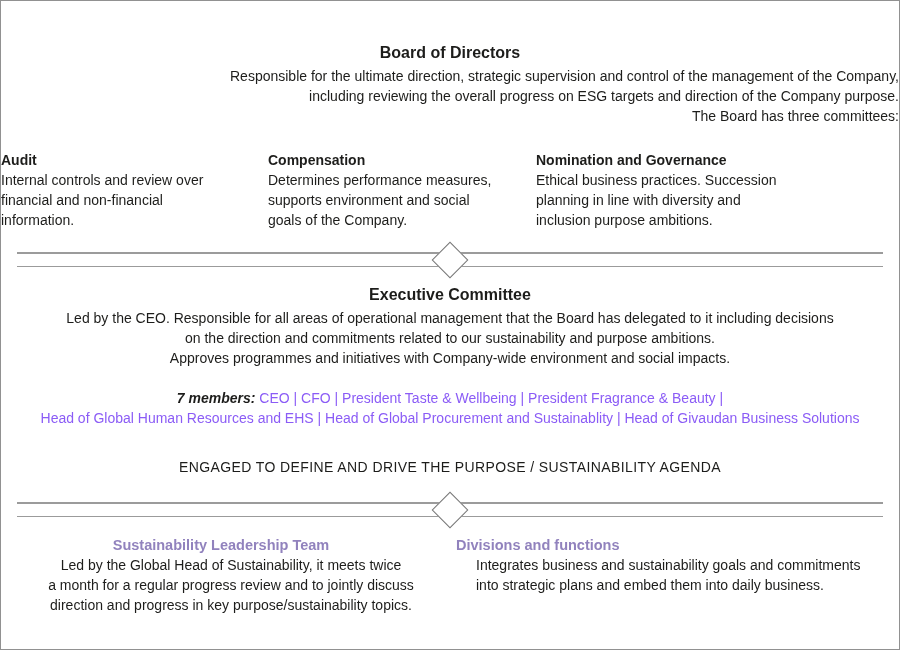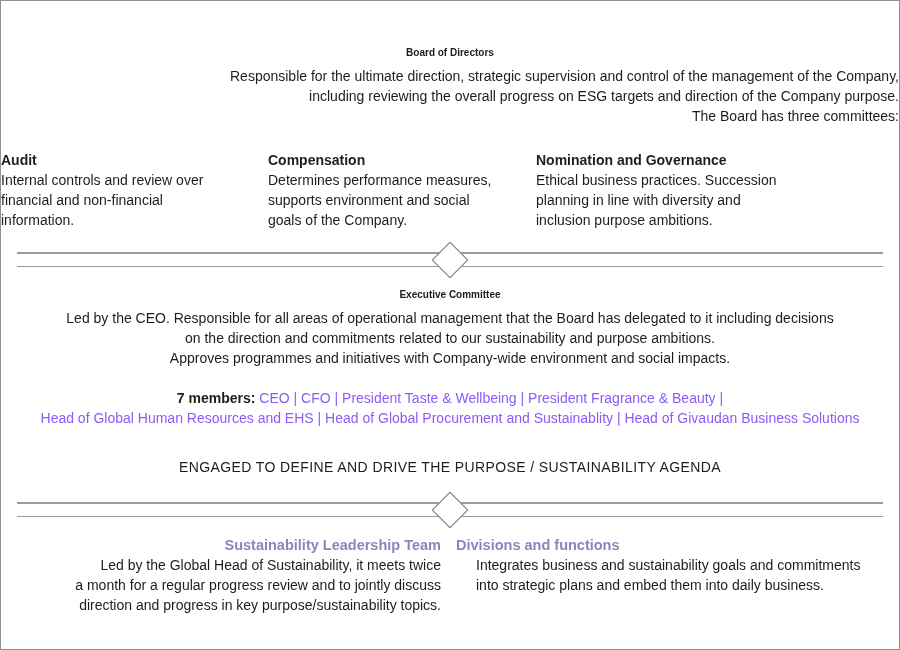--- a/index.html
+++ b/index.html
@@ -9,21 +9,21 @@
     box-sizing:border-box;
     border:1px solid #919191;
     background:#ffffff;
     font-family:"Liberation Sans",sans-serif;
     font-size:14px;line-height:20px;
     color:#1d1d1b;
     overflow:hidden;
   }
   .page *{margin:0;box-sizing:border-box;}
   .section-title{
-    font-size:10px;line-height:19px;font-weight:bold;text-align:center;
+    font-size:16px;line-height:19px;font-weight:bold;text-align:center;
     margin-bottom:4px;
   }
   .board-section{padding-top:42px;}
   .board-desc{text-align:right;white-space:pre-line;padding-left:12px;}
   .committees{display:flex;margin-top:24px;}
   .committee{text-align:left;}
   .committee.c1{width:267px;padding-right:30px;}
   .committee.c2{width:268px;padding-right:20px;}
   .committee.c3{flex:1;padding-right:40px;}
   .committee-name{font-weight:bold;}
@@ -36,28 +36,28 @@
     position:absolute;left:50%;top:50%;
     width:26px;height:26px;background:#ffffff;
     border:1.5px solid #777777;
     transform:translate(-50%,-50%) rotate(45deg);
   }
   .divider1{margin-top:22px;}
   .divider2{margin-top:25px;}
   .exec-title{margin-top:18px;}
   .exec-desc{margin-top:4px;text-align:center;white-space:pre-line;}
   .members{margin-top:20px;text-align:center;white-space:pre-line;}
-  .members-label{font-weight:bold;color:#1d1d1b;}
+  .members-label{font-weight:bold;color:#1d1d1b;font-style:italic;}
   .purple{color:#8b5cf6;}
   .engaged{
     margin-top:29px;text-align:center;
     letter-spacing:0.4px;
   }
   .bottom{display:flex;margin-top:18px;}
-  .bottom-left{width:440px;text-align:right;}
+  .bottom-left{width:440px;text-align:center;}
   .bottom-right{width:410px;margin-left:15px;text-align:left;}
   .team-name{font-weight:bold;color:#9182bd;font-size:14.5px;}
   .team-desc{white-space:pre-line;margin-left:20px;}
 </style>
 </head>
 <body>
 
 <div class="page">
 
   <div class="board-section">

